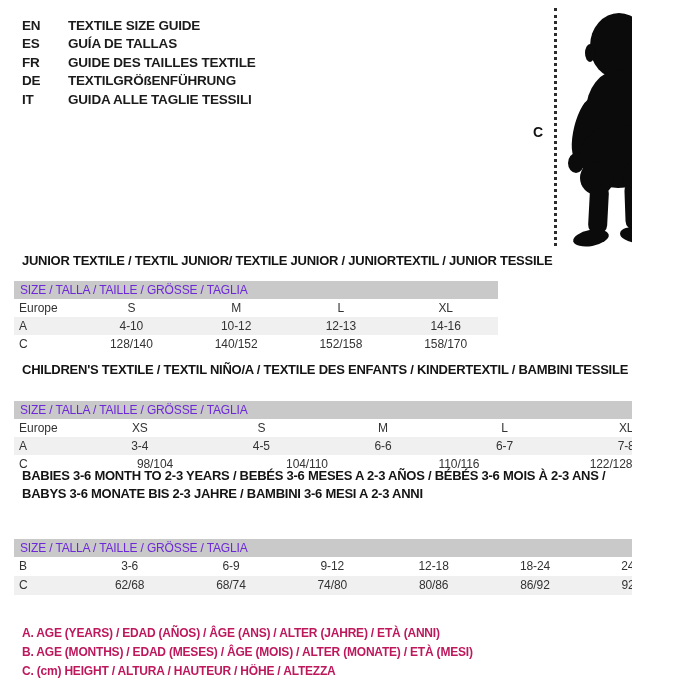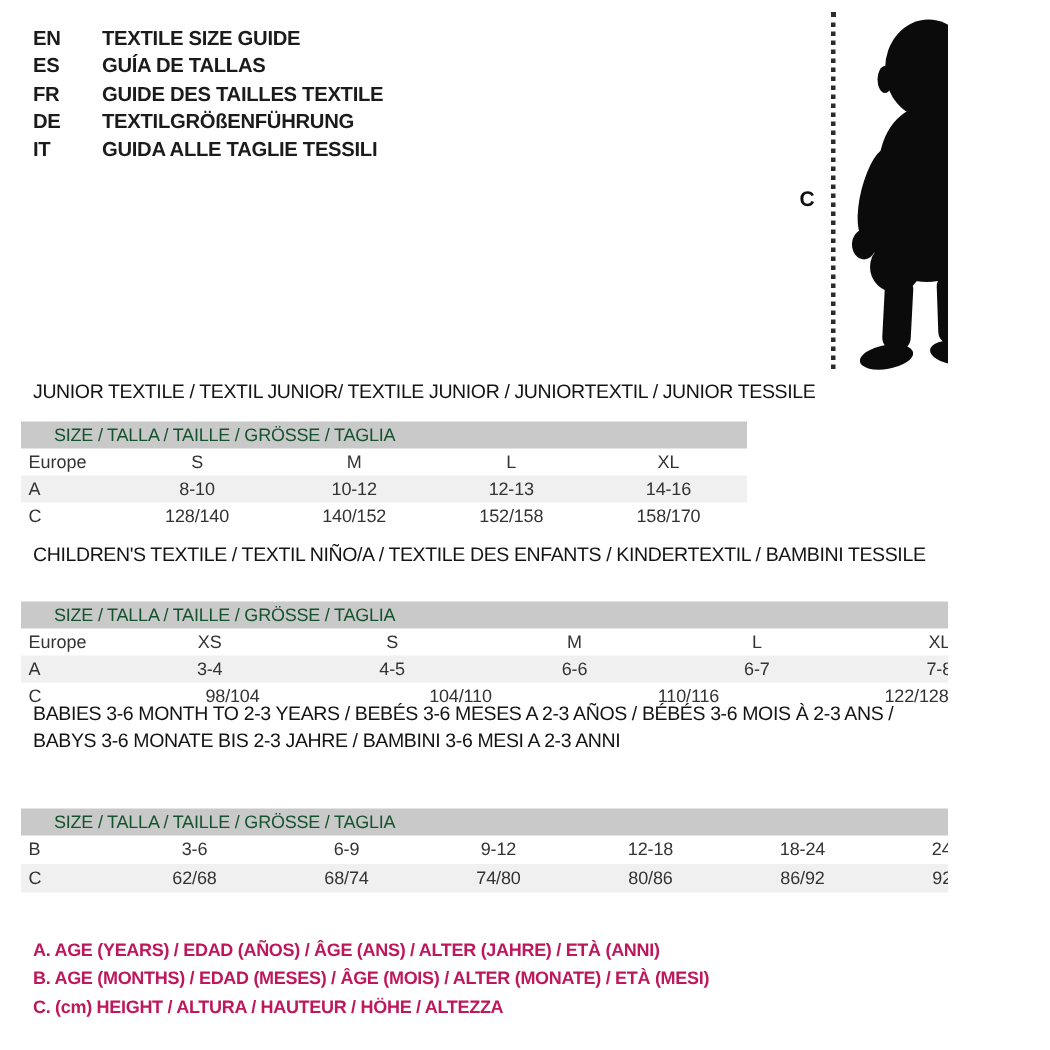--- a/index.html
+++ b/index.html
@@ -19,30 +19,30 @@
   
   .figure { position:absolute; left:527px; top:2px; width:173px; height:250px; }
   .figure-c { position:absolute; left:6px; top:122px; font-weight:700;
     font-size:14px; color:#111; }
   .dotted-line { position:absolute; left:27px; top:6px; height:238px; width:0;
     border-left:3px dotted #2c2c2c; }
   .figure svg { position:absolute; left:36px; top:4px; }
   .sil { fill: var(--silhouette, #0b0b0b); }
 
   
-  .section-heading { position:absolute; left:22px; font-weight:400;
+  .section-heading { position:absolute; left:22px; font-weight:700;
     font-size:13px; letter-spacing:-0.25px; color:#141414; line-height:17.5px;
     white-space:nowrap; }
 
   
   .size-table { position:absolute; left:14px; font-size:12px; color:#333; }
   .size-table.w-junior { width:484px; }
   .size-table.w-full { width:673px; }
   .size-bar { height:18px; line-height:18px;
-    background:var(--header_bar,#c9c9c9); padding-left:22px; color:#14532d;
+    background:var(--header_bar,#c9c9c9); padding-left:6px; color:#6d28d9;
     letter-spacing:-0.15px; font-size:12px; }
   .trow { display:flex; height:18px; line-height:18px; }
   .trow.alt { background:var(--row_alt,#f0f0f0); }
   .tlabel { width:65px; padding-left:5px; }
   .tcell { flex:1; text-align:center; letter-spacing:-0.1px; }
 
   
   .footnotes { position:absolute; left:22px; top:624px; font-weight:700;
     font-size:12px; line-height:19px; color:#be185d; letter-spacing:-0.2px; }
 </style>
@@ -107,21 +107,21 @@
     <div class="size-bar">SIZE / TALLA / TAILLE / GRÖSSE / TAGLIA</div>
     <div class="trow">
       <div class="tlabel">Europe</div>
       <div class="tcell">S</div>
       <div class="tcell">M</div>
       <div class="tcell">L</div>
       <div class="tcell">XL</div>
     </div>
     <div class="trow alt">
       <div class="tlabel">A</div>
-      <div class="tcell">8-10</div>
+      <div class="tcell">4-10</div>
       <div class="tcell">10-12</div>
       <div class="tcell">12-13</div>
       <div class="tcell">14-16</div>
     </div>
     <div class="trow">
       <div class="tlabel">C</div>
       <div class="tcell">128/140</div>
       <div class="tcell">140/152</div>
       <div class="tcell">152/158</div>
       <div class="tcell">158/170</div>

